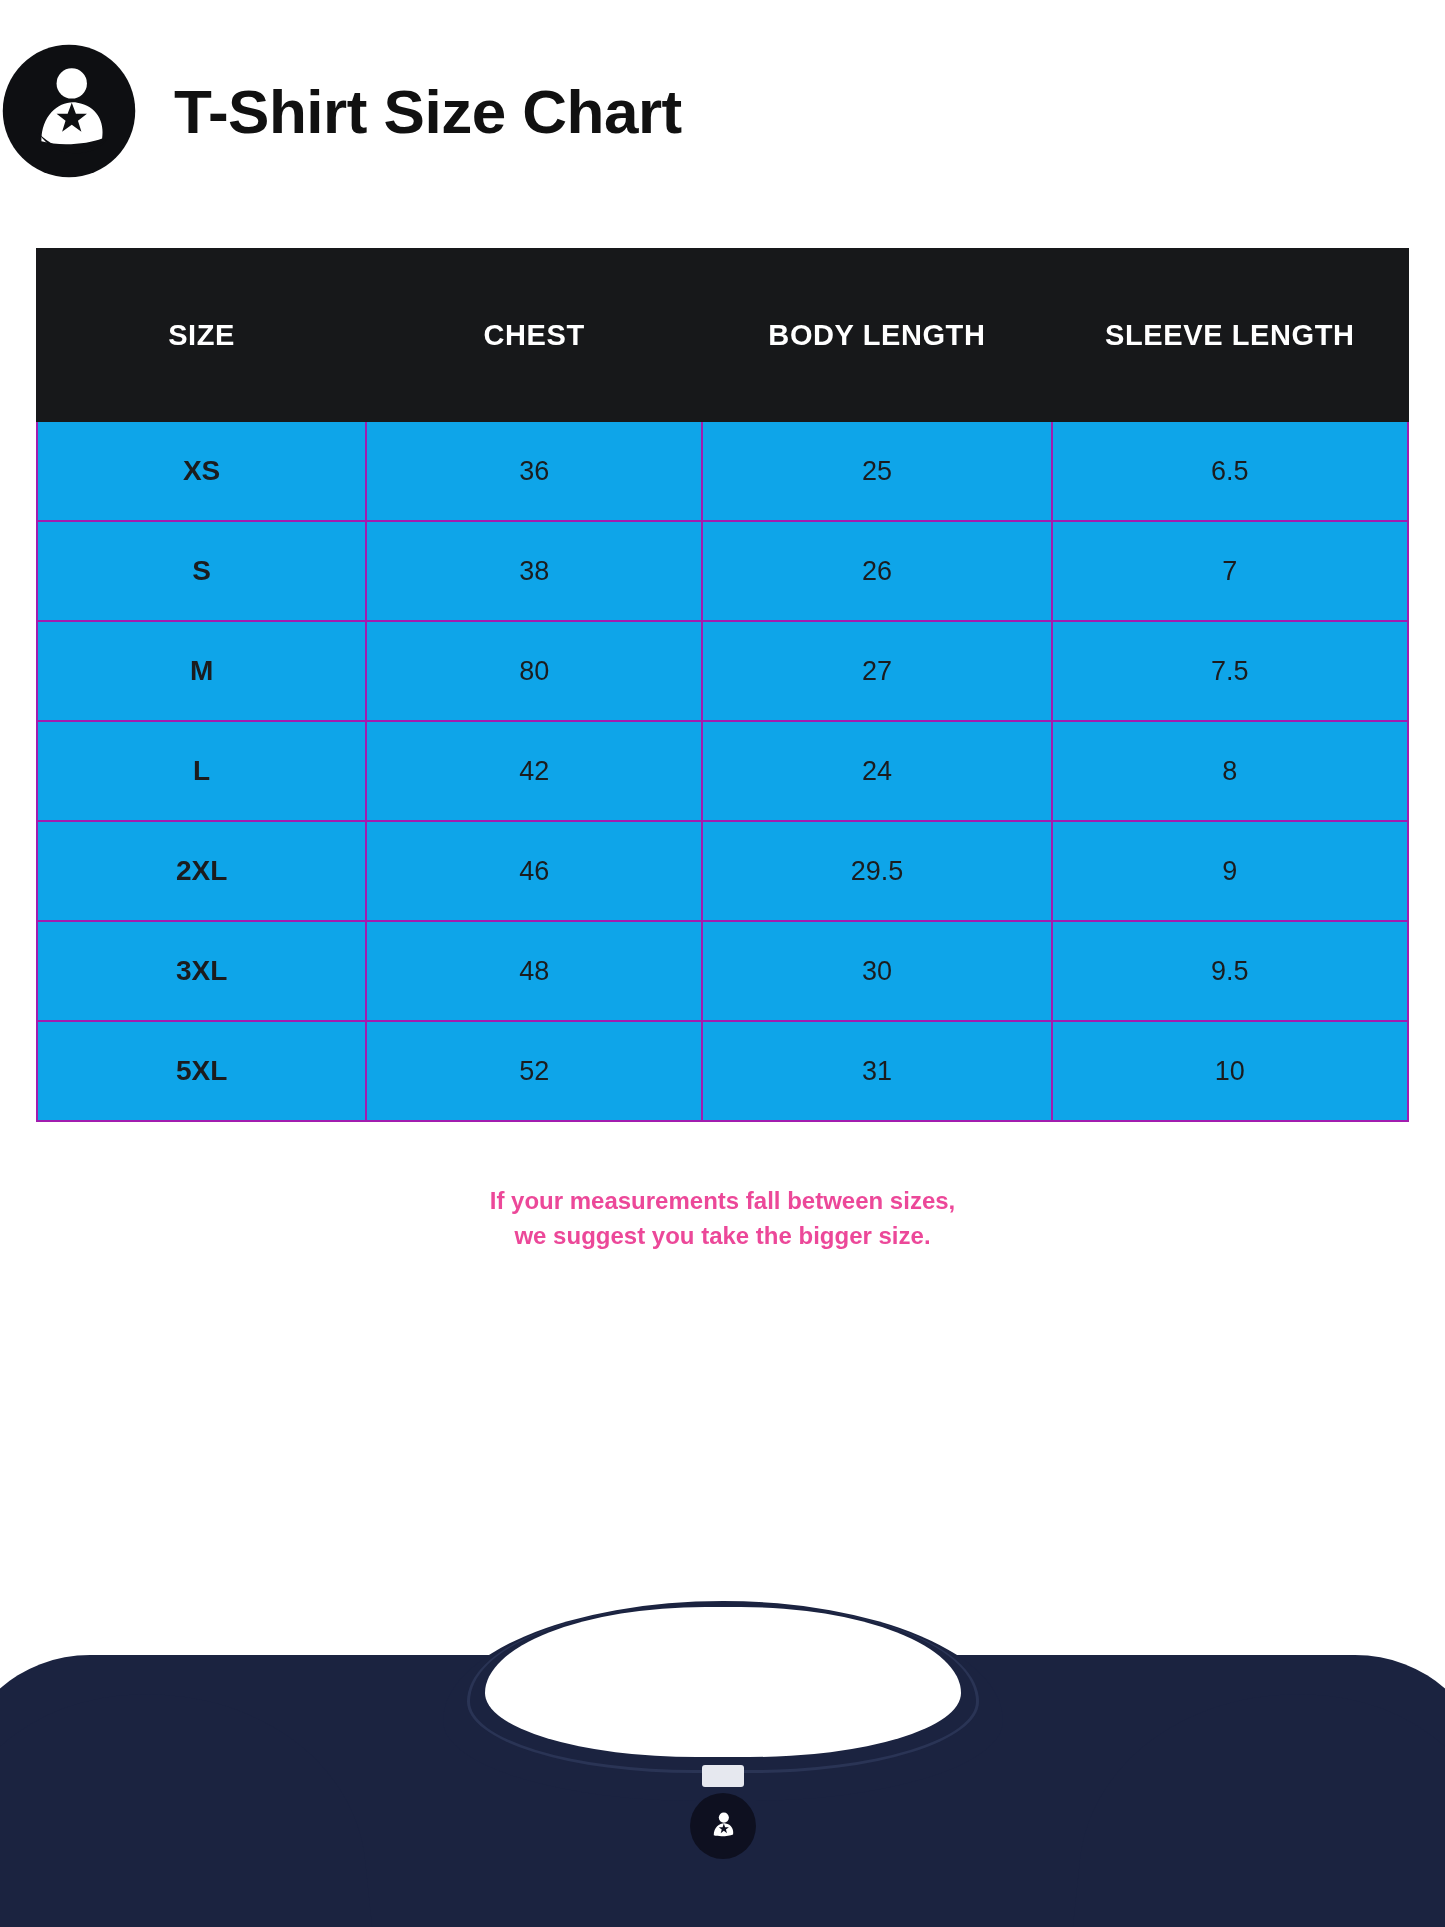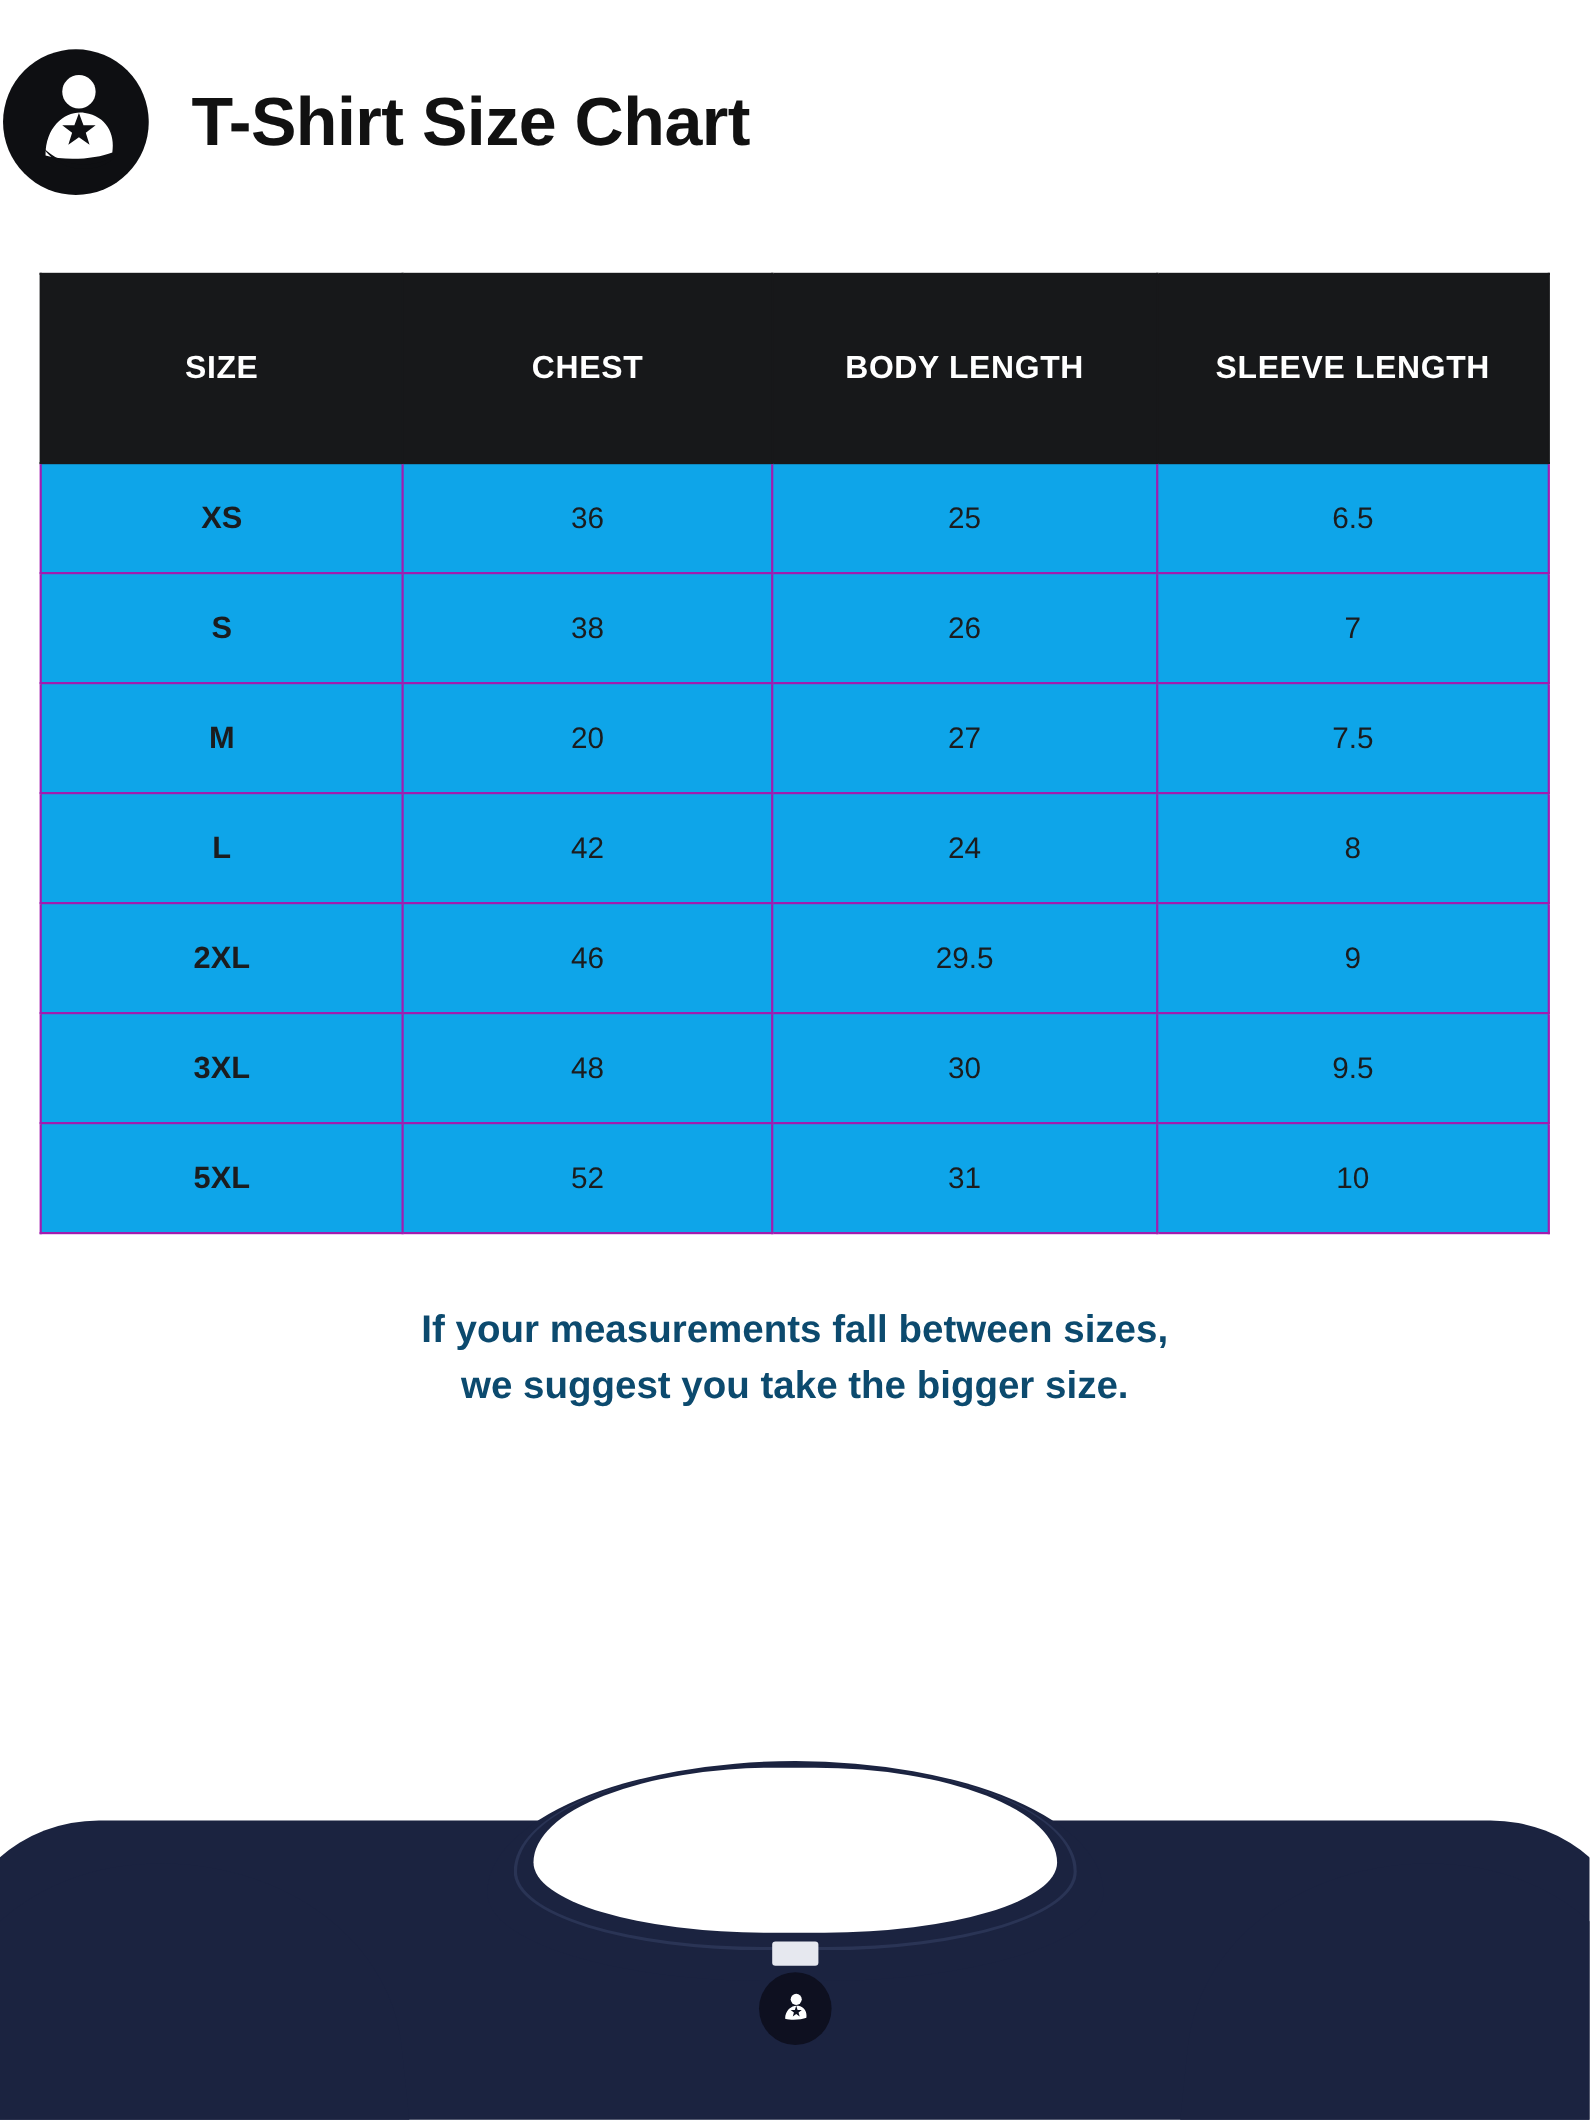--- a/index.html
+++ b/index.html
@@ -84,24 +84,24 @@
   table.size-chart tbody td.size-cell {
     font-weight: bold;
     font-size: 28px;
   }
 
   
   .note {
     margin: 62px auto 0 auto;
     max-width: 1080px;
     text-align: center;
-    font-size: 35px;
+    font-size: 24px;
     font-weight: bold;
     line-height: 1.45;
-    color: #0c4a6e;
+    color: #ec4899;
   }
 
   
   .shirt-area {
     position: absolute;
     left: 0;
     right: 0;
     bottom: 0;
     height: 330px;
     overflow: hidden;
@@ -229,21 +229,21 @@
           <td>6.5</td>
         </tr>
         <tr>
           <td class="size-cell">S</td>
           <td>38</td>
           <td>26</td>
           <td>7</td>
         </tr>
         <tr>
           <td class="size-cell">M</td>
-          <td>20</td>
+          <td>80</td>
           <td>27</td>
           <td>7.5</td>
         </tr>
         <tr>
           <td class="size-cell">L</td>
           <td>42</td>
           <td>24</td>
           <td>8</td>
         </tr>
         <tr>

